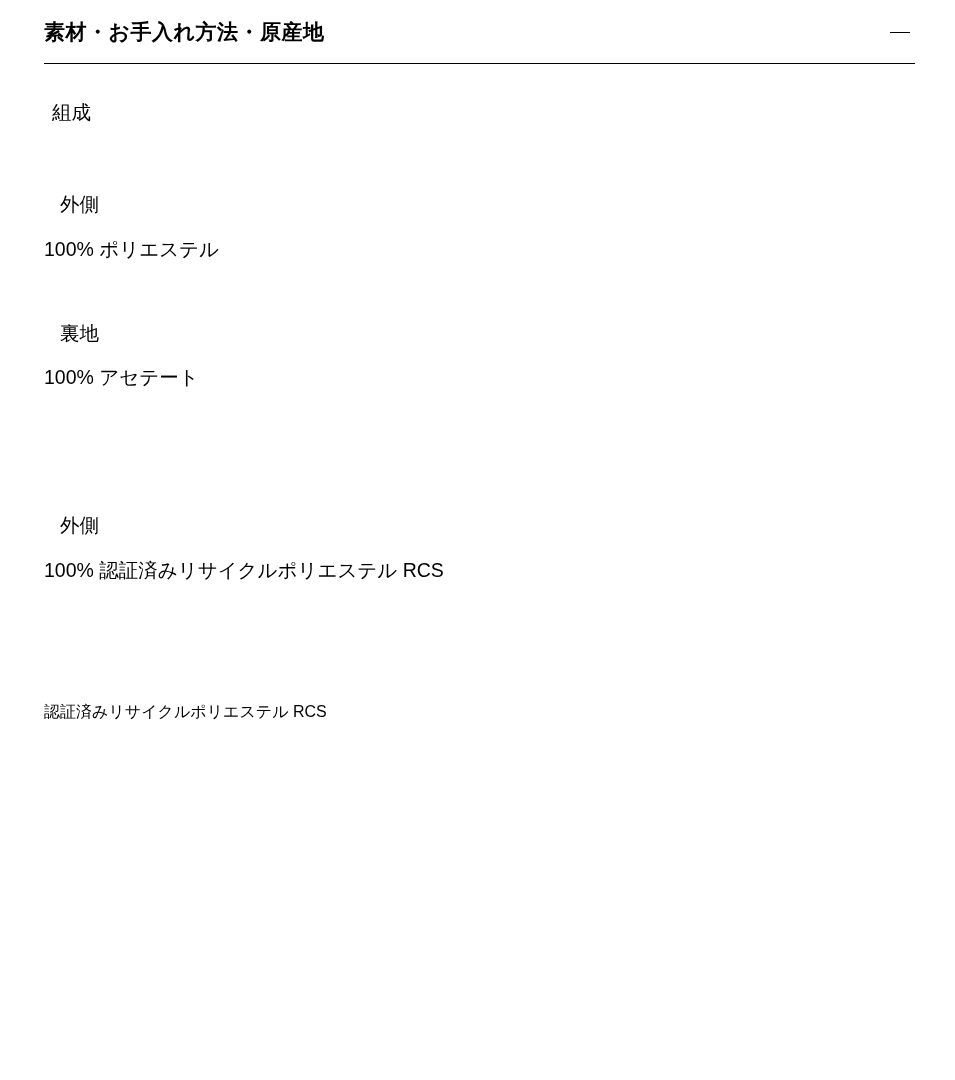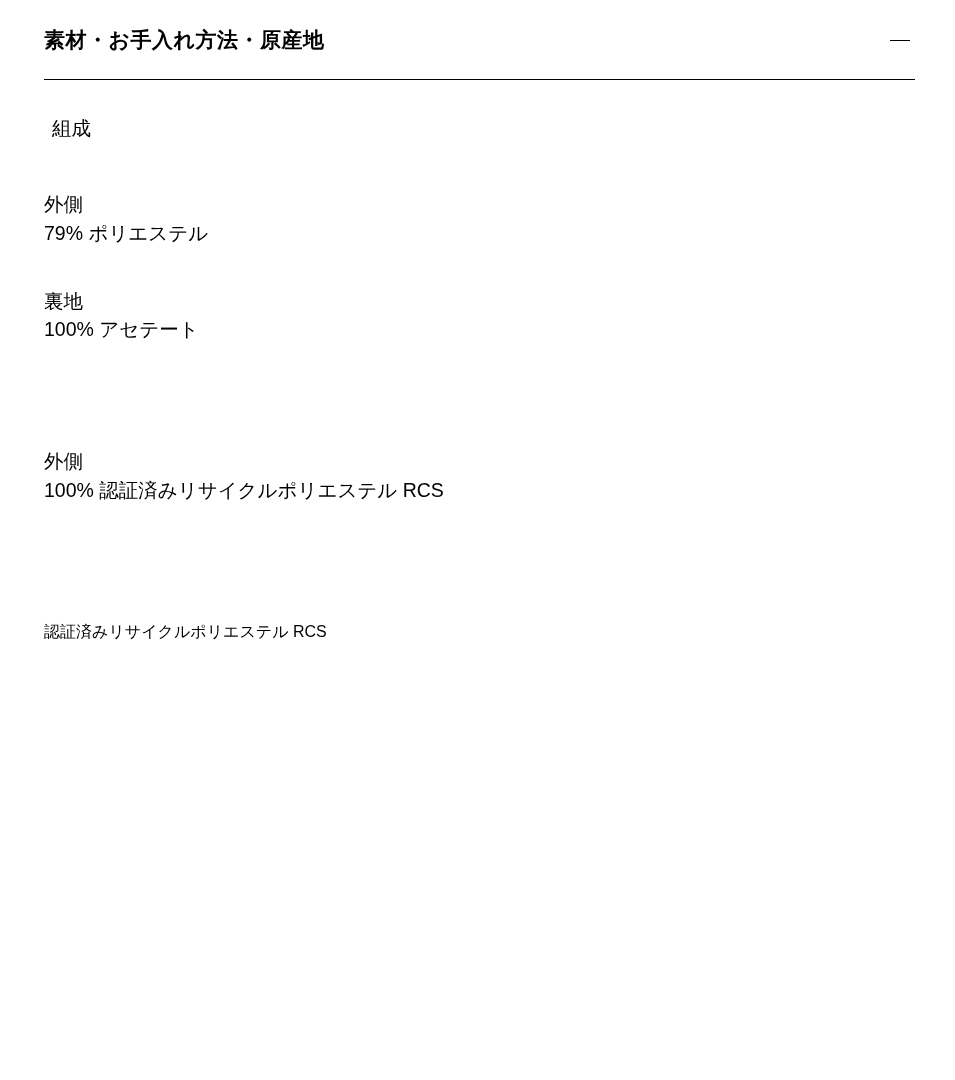--- a/index.html
+++ b/index.html
@@ -16,21 +16,21 @@
   }
   .panel {
     width: 955px;
     box-sizing: border-box;
     padding: 0 40px 0 44px;
   }
   .accordion-header {
     display: flex;
     align-items: center;
     justify-content: space-between;
-    height: 80px;
+    height: 64px;
     border-bottom: 1px solid #000000;
     box-sizing: border-box;
   }
   .accordion-title {
     font-size: 21px;
     font-weight: bold;
     letter-spacing: 0.5px;
     line-height: 1.2;
   }
   .toggle-icon {
@@ -49,21 +49,21 @@
     top: 50%;
     height: 1.5px;
     background: #000000;
   }
   .content {
     padding-top: 26px;
   }
   .label {
     font-size: 19.5px;
     line-height: 1.45;
-    margin: 0;
+    margin: 16px;
   }
   .value {
     font-size: 19.5px;
     line-height: 1.45;
     margin: 0;
   }
   .gap-sm { height: 40px; }
   .gap-lg { height: 64px; }
   .gap-xl { height: 76px; }
   .section-heading {
@@ -94,21 +94,21 @@
     <div class="toggle-icon"></div>
   </div>
 
   <div class="content">
 
     <p class="section-heading">組成</p>
 
     <div class="gap-sm"></div>
 
     <p class="label">外側</p>
-    <p class="value">79% ポリエステル</p>
+    <p class="value">100% ポリエステル</p>
 
     <div class="gap-sm"></div>
 
     <p class="label">裏地</p>
     <p class="value">100% アセテート</p>
 
     <div class="gap-lg"></div>
 
 
     <div class="gap-sm"></div>

